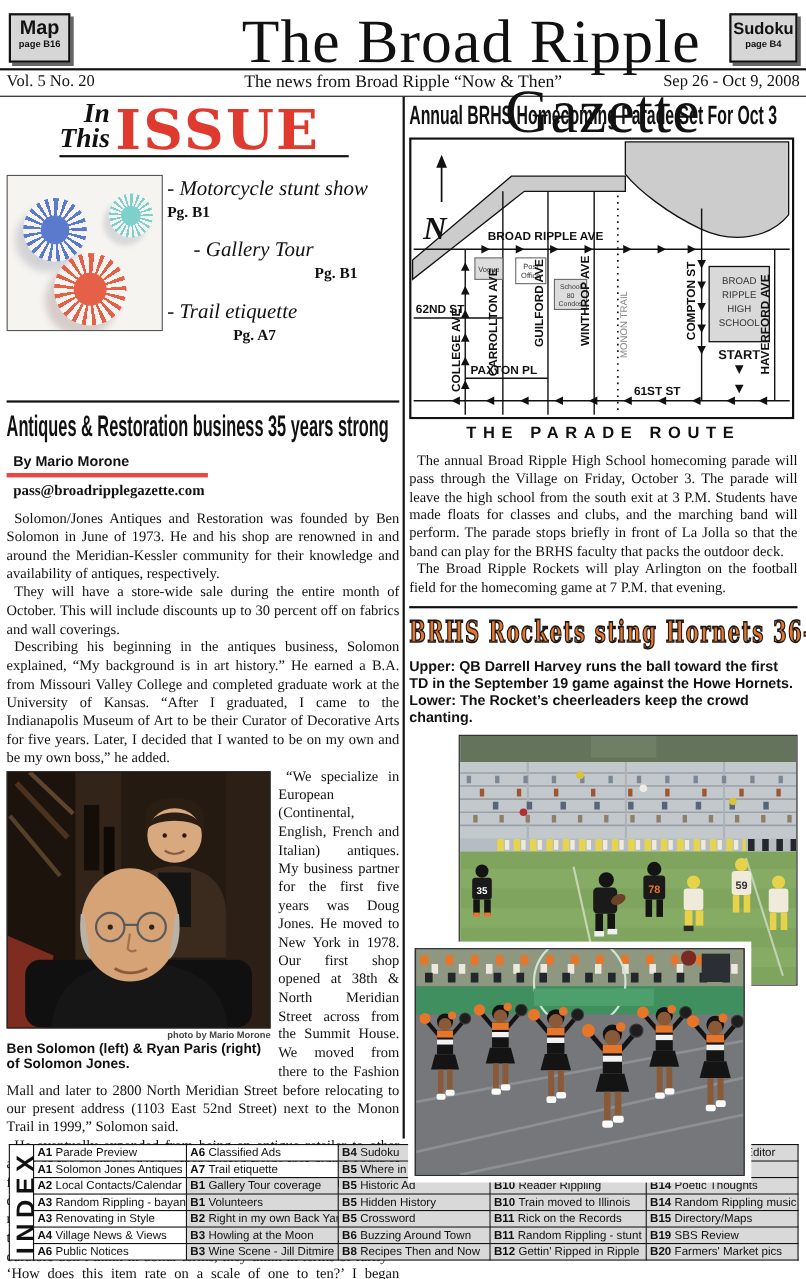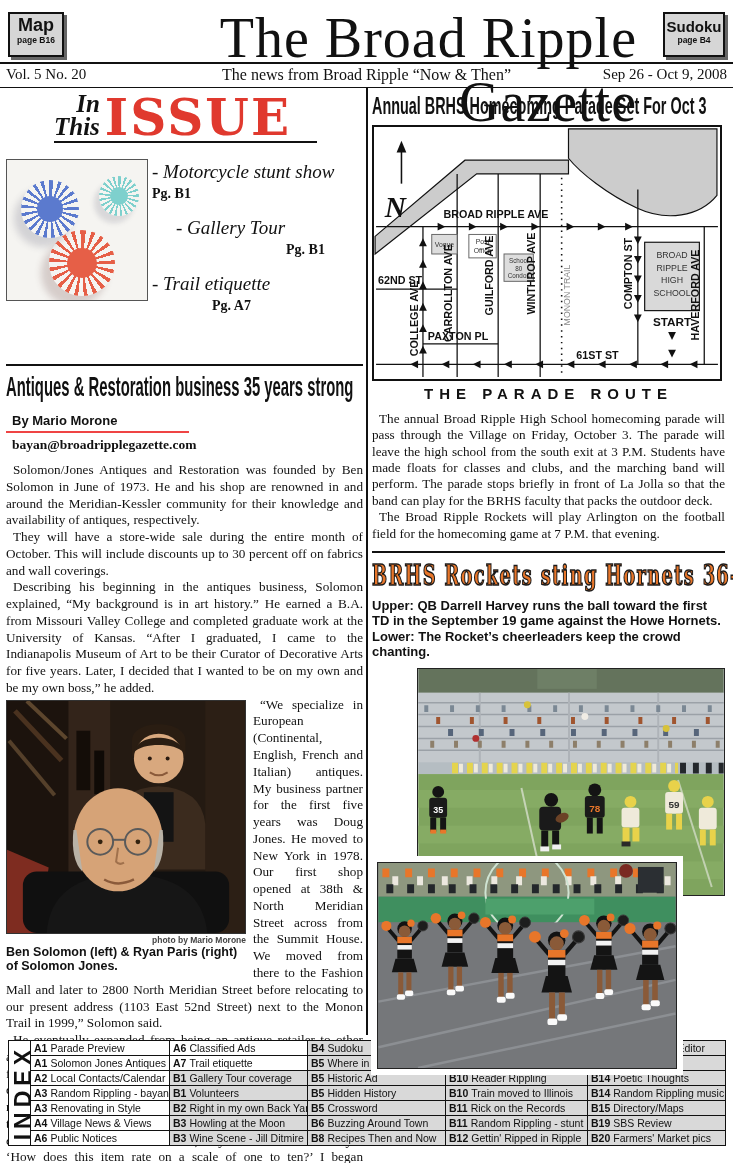--- a/index.html
+++ b/index.html
@@ -76,21 +76,21 @@
              transform-origin:0 50%; }
   .hl-antiques { font-size:27px; transform:scaleX(.55); margin:2px 0 8px; }
   .hl-parade   { font-size:24px; transform:scaleX(.60); margin:0 0 5px; }
   .hl-sports { font-family:"DejaVu Serif", serif; font-weight:bold; font-size:27px;
                color:#e8762a; -webkit-text-stroke:1.5px #1a1a1a; letter-spacing:2px;
                white-space:nowrap; transform:scaleX(.66); transform-origin:0 50%;
                margin:2px 0 7px; }
 
   
   .byline { font-family:"Liberation Sans", sans-serif; font-weight:bold; font-size:13px;
-            display:inline-block; border-bottom:2px solid #ef4444; padding:0 72px 3px 6px; }
+            display:inline-block; border-bottom:4px solid #ef4444; padding:0 72px 3px 6px; }
   .email  { font-weight:bold; font-size:13.5px; margin:4px 0 9px 6px; }
   .body p { font-size:13.2px; line-height:1.27; text-align:justify; text-indent:7px; }
   .portrait-fig { float:left; width:240px; margin:3px 7px 1px 0; }
   .portrait-svg { display:block; width:240px; height:234px; border:1px solid #333; background:#241a12; }
   .credit { font-family:"Liberation Sans", sans-serif; font-weight:bold; font-size:8.5px;
             color:#444; text-align:right; margin-top:1px; }
   .pcaption { font-family:"Liberation Sans", sans-serif; font-weight:bold; font-size:12.5px;
               line-height:1.12; }
 
   
@@ -177,21 +177,21 @@
             <span class="pg">Pg. A7</span>
           </div>
         </div>
       </div>
     </div>
 
     <div class="lrule"></div>
 
     <div class="hl-cond hl-antiques">Antiques &amp; Restoration business 35 years strong</div>
     <div><span class="byline">By Mario Morone</span></div>
-    <div class="email">bayan@broadripplegazette.com</div>
+    <div class="email">pass@broadripplegazette.com</div>
 
     <div class="body">
       <p>Solomon/Jones Antiques and Restoration was founded by Ben Solomon in June of 1973.  He and his shop are renowned in and around the Meridian-Kessler community for their knowledge and availability of antiques, respectively.</p>
       <p>They will have a store-wide sale during the entire month of October.  This will include discounts up to 30 percent off on fabrics and wall coverings.</p>
       <p>Describing his beginning in the antiques business, Solomon explained, “My background is in art history.”  He earned a B.A. from Missouri Valley College and completed graduate work at the University of Kansas.  “After I graduated, I came to the Indianapolis Museum of Art to be their Curator of Decorative Arts for five years. Later, I decided that I wanted to be on my own and be my own boss,” he added.</p>
 
       <figure class="portrait-fig">
         <svg class="portrait-svg" viewBox="0 0 240 234" xmlns="http://www.w3.org/2000/svg">
           <rect x="0" y="0" width="240" height="234" fill="#241a12"></rect>
           <rect x="0" y="0" width="62" height="234" fill="#1c130d"></rect>

